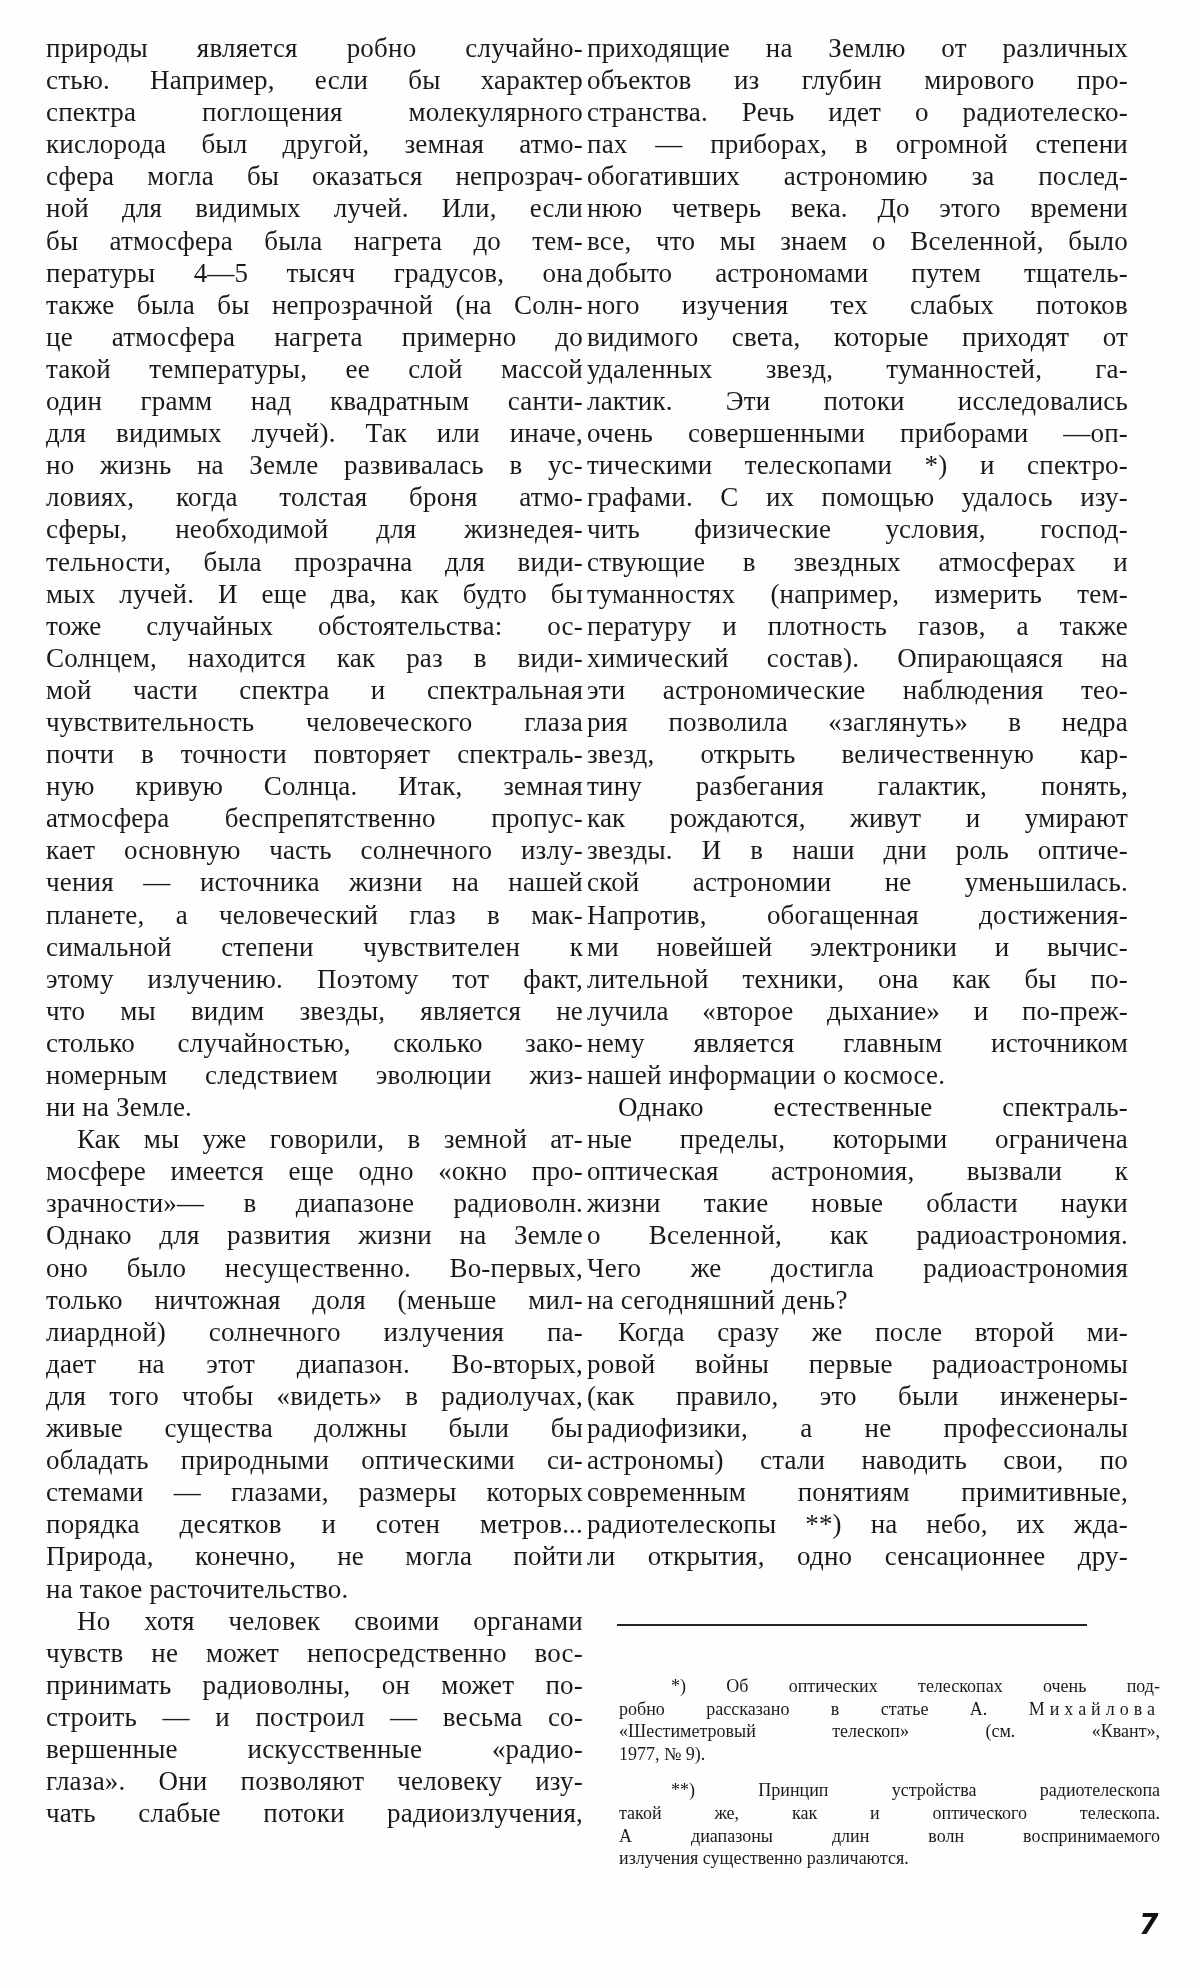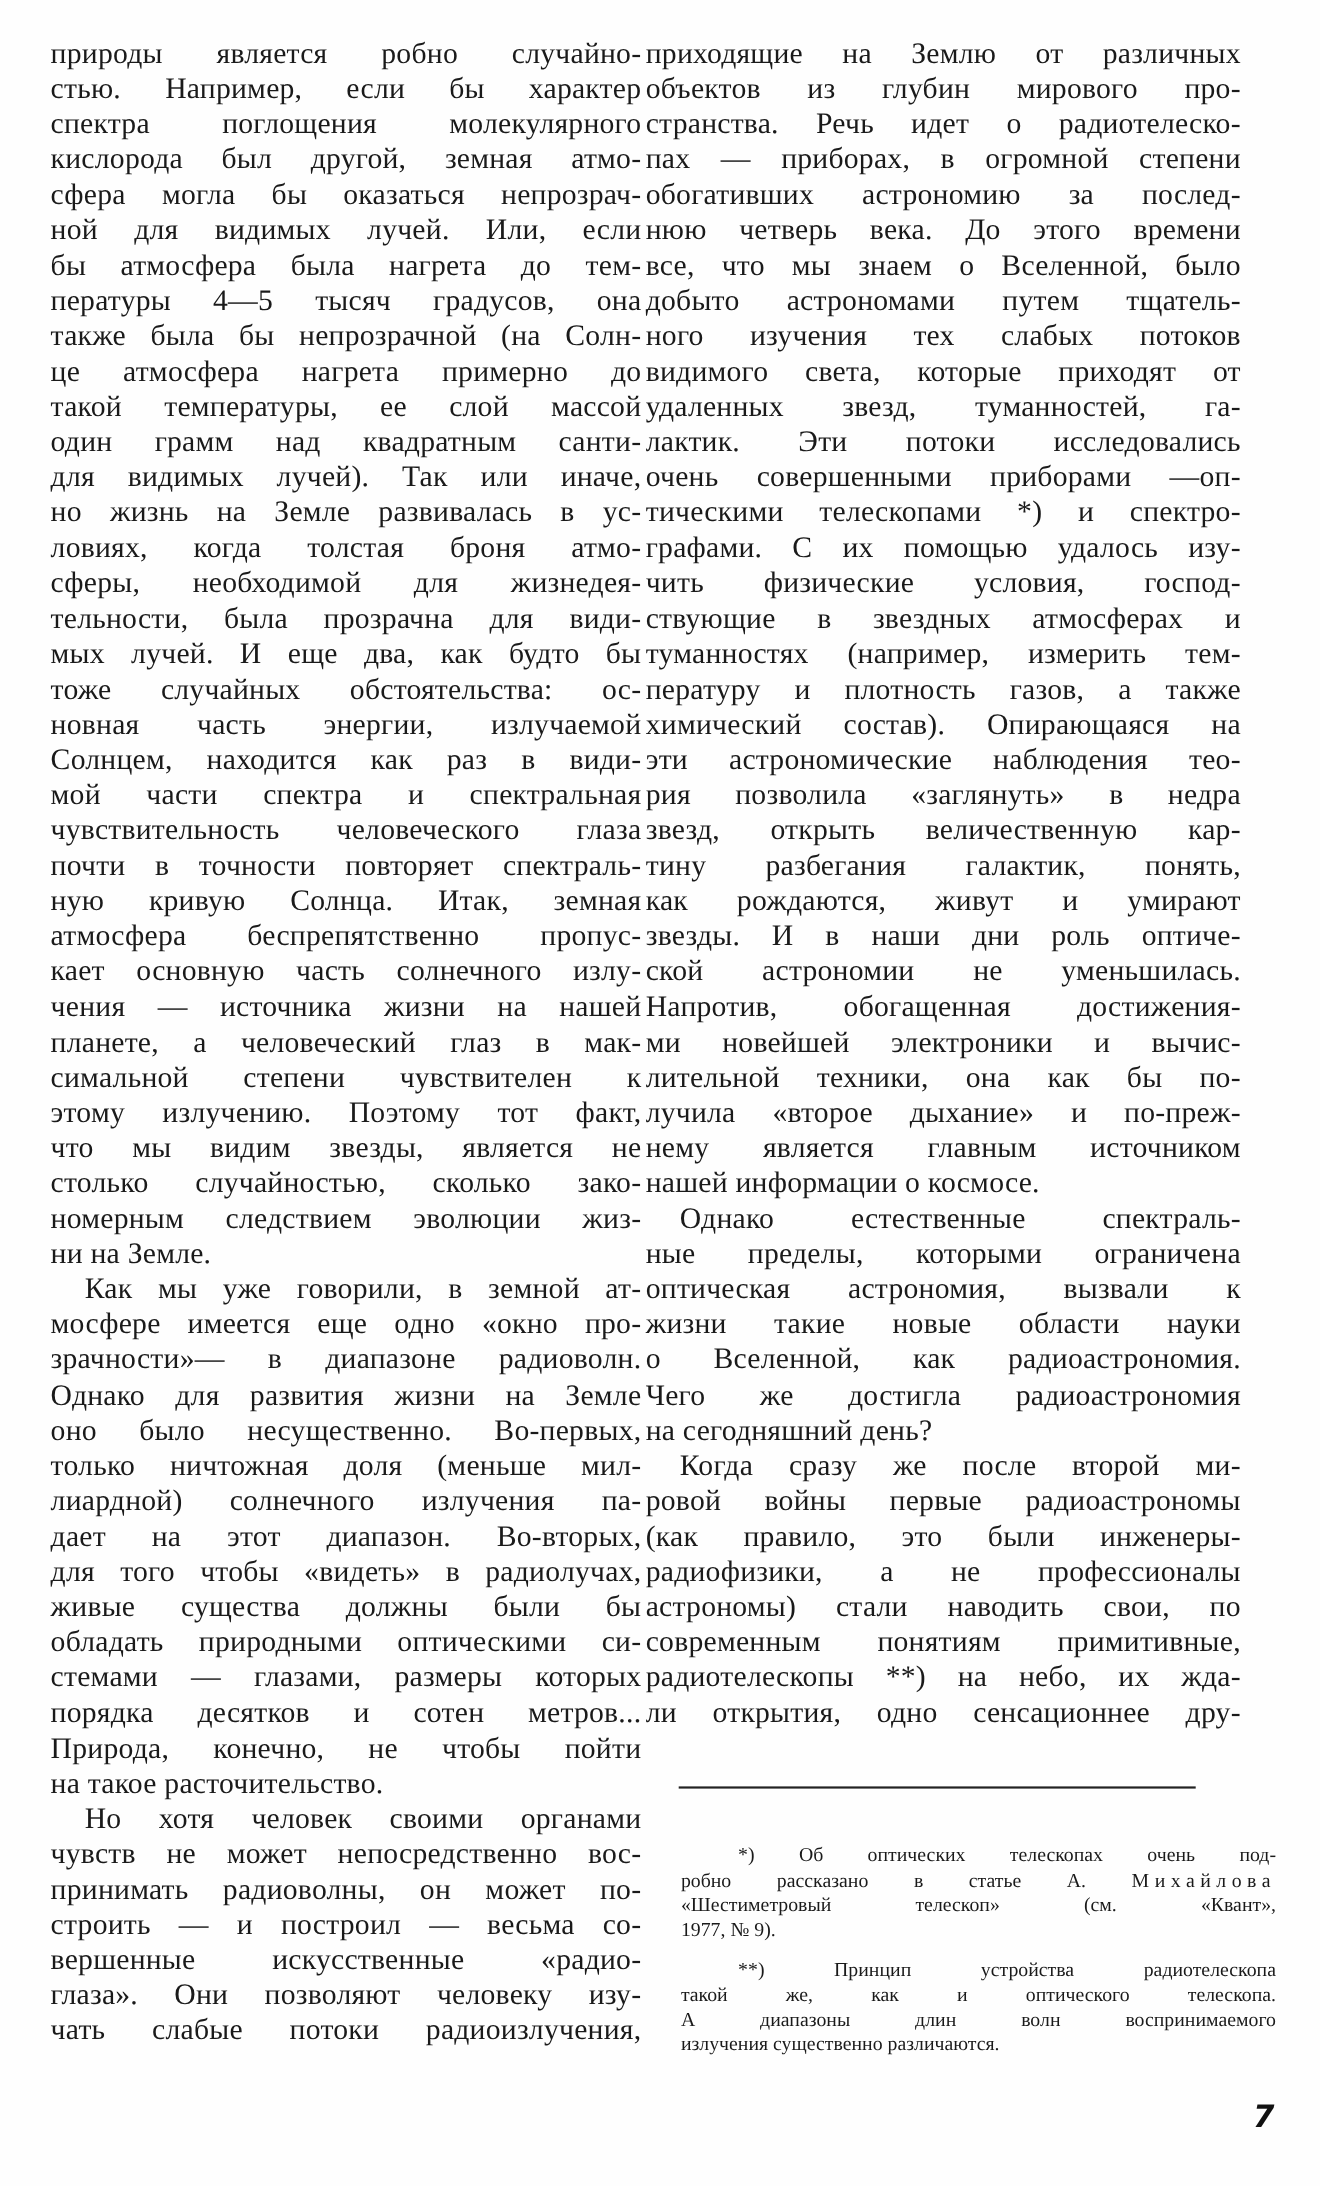--- a/index.html
+++ b/index.html
@@ -97,21 +97,20 @@
       <span class="line">це атмосфера нагрета примерно до</span>
       <span class="line">такой температуры, ее слой массой</span>
       <span class="line">один грамм над квадратным санти-</span>
       <span class="line">для видимых лучей). Так или иначе,</span>
       <span class="line">но жизнь на Земле развивалась в ус-</span>
       <span class="line">ловиях, когда толстая броня атмо-</span>
       <span class="line">сферы, необходимой для жизнедея-</span>
       <span class="line">тельности, была прозрачна для види-</span>
       <span class="line">мых лучей. И еще два, как будто бы</span>
       <span class="line">тоже случайных обстоятельства: ос-</span>
-      <span class="line">новная часть энергии, излучаемой</span>
       <span class="line">Солнцем, находится как раз в види-</span>
       <span class="line">мой части спектра и спектральная</span>
       <span class="line">чувствительность человеческого глаза</span>
       <span class="line">почти в точности повторяет спектраль-</span>
       <span class="line">ную кривую Солнца. Итак, земная</span>
       <span class="line">атмосфера беспрепятственно пропус-</span>
       <span class="line">кает основную часть солнечного излу-</span>
       <span class="line">чения — источника жизни на нашей</span>
       <span class="line">планете, а человеческий глаз в мак-</span>
       <span class="line">симальной степени чувствителен к</span>
@@ -126,21 +125,21 @@
       <span class="line">Однако для развития жизни на Земле</span>
       <span class="line">оно было несущественно. Во-первых,</span>
       <span class="line">только ничтожная доля (меньше мил-</span>
       <span class="line">лиардной) солнечного излучения па-</span>
       <span class="line">дает на этот диапазон. Во-вторых,</span>
       <span class="line">для того чтобы «видеть» в радиолучах,</span>
       <span class="line">живые существа должны были бы</span>
       <span class="line">обладать природными оптическими си-</span>
       <span class="line">стемами — глазами, размеры которых</span>
       <span class="line">порядка десятков и сотен метров...</span>
-      <span class="line">Природа, конечно, не чтобы пойти</span>
+      <span class="line">Природа, конечно, не могла пойти</span>
       <span class="line last">на такое расточительство.</span>
       <span class="line indent">Но хотя человек своими органами</span>
       <span class="line">чувств не может непосредственно вос-</span>
       <span class="line">принимать радиоволны, он может по-</span>
       <span class="line">строить — и построил — весьма со-</span>
       <span class="line">вершенные искусственные «радио-</span>
       <span class="line">глаза». Они позволяют человеку изу-</span>
       <span class="line">чать слабые потоки радиоизлучения,</span>
     </div>
   <div class="column col-right" id="col-right">

